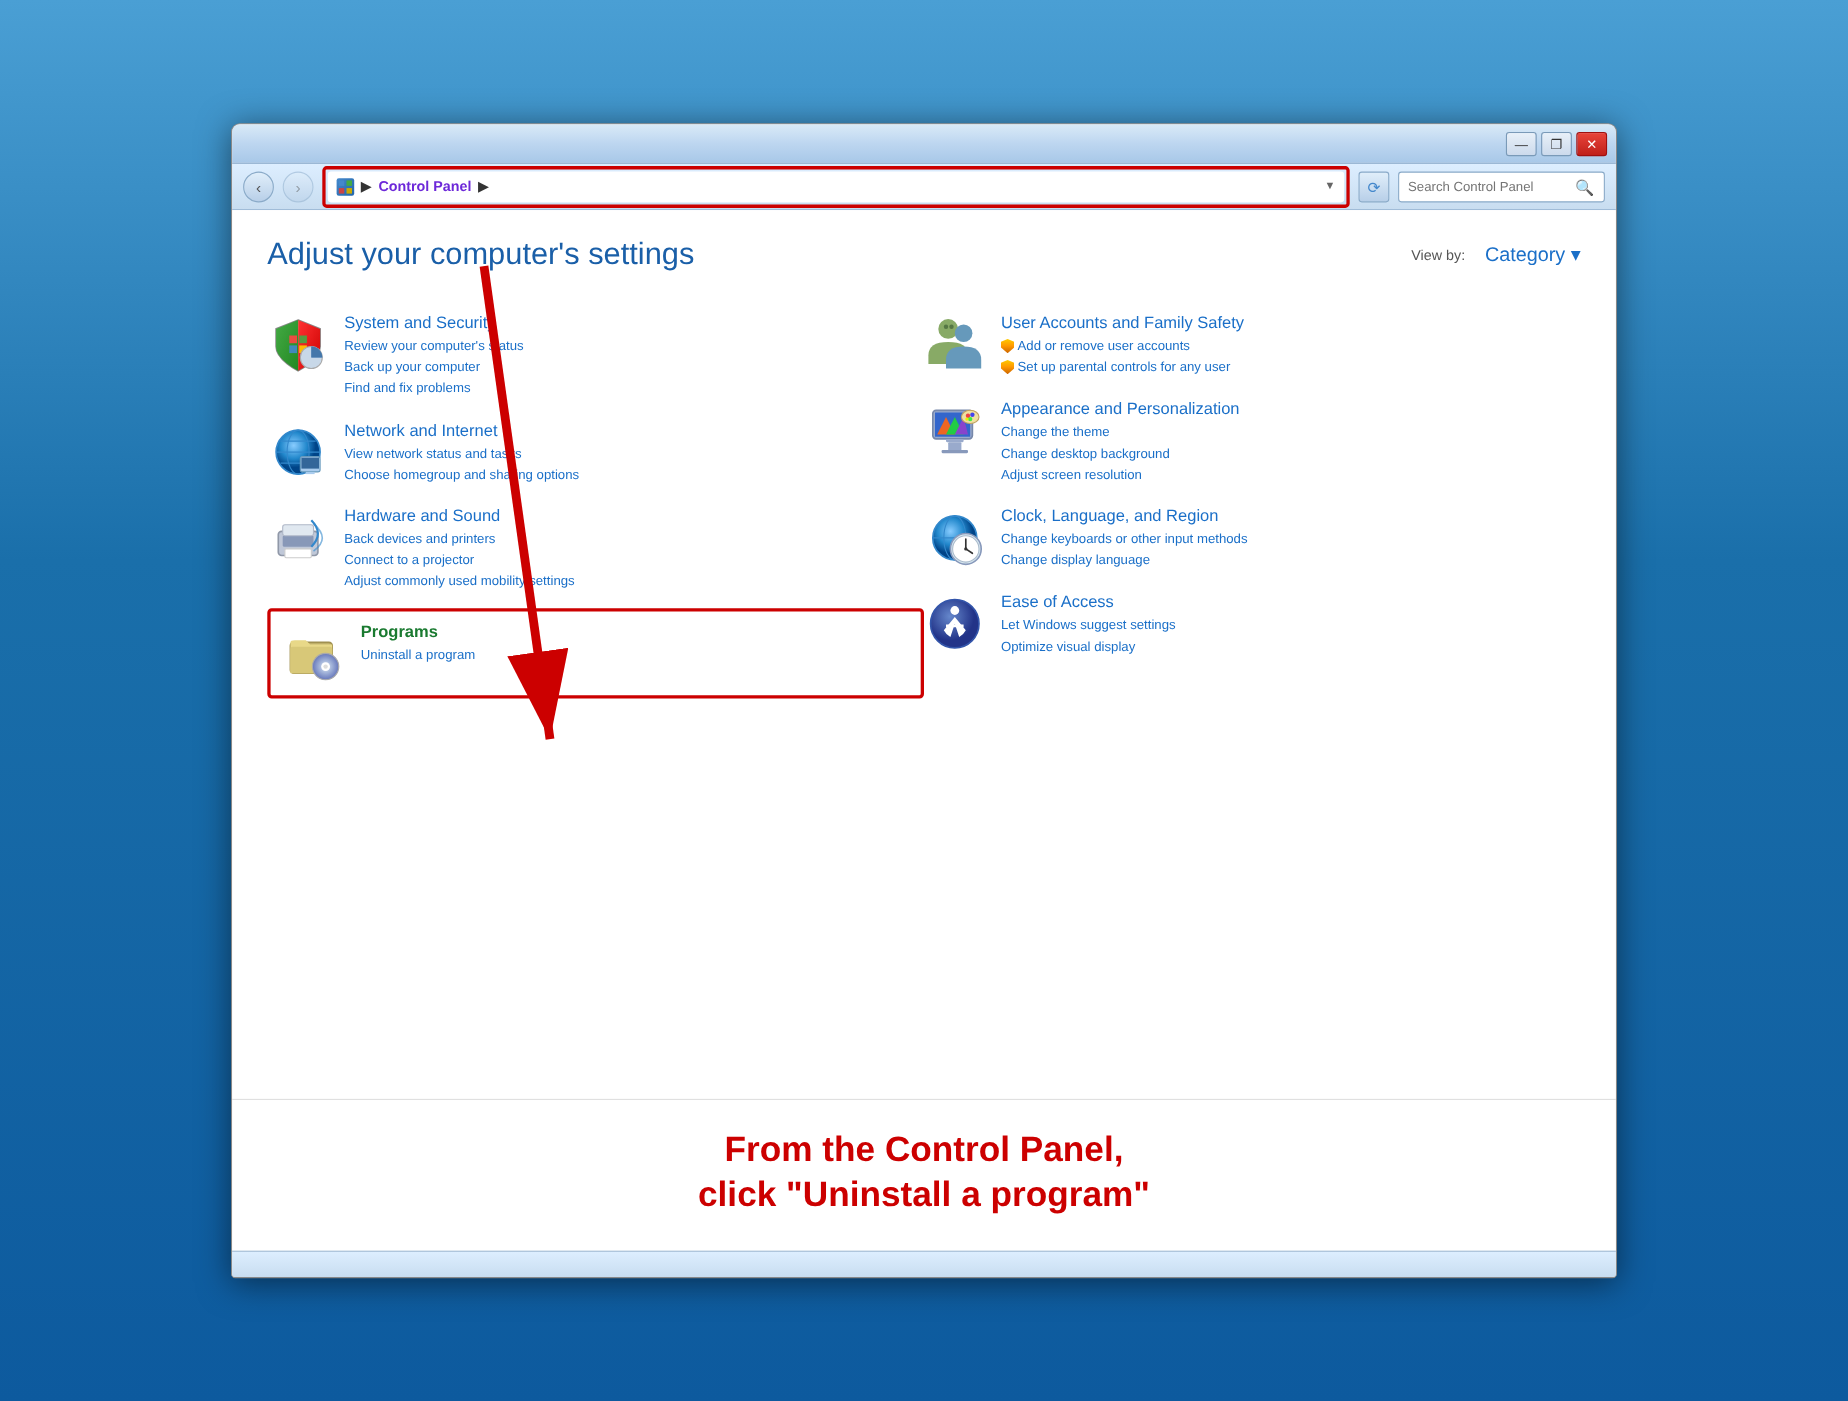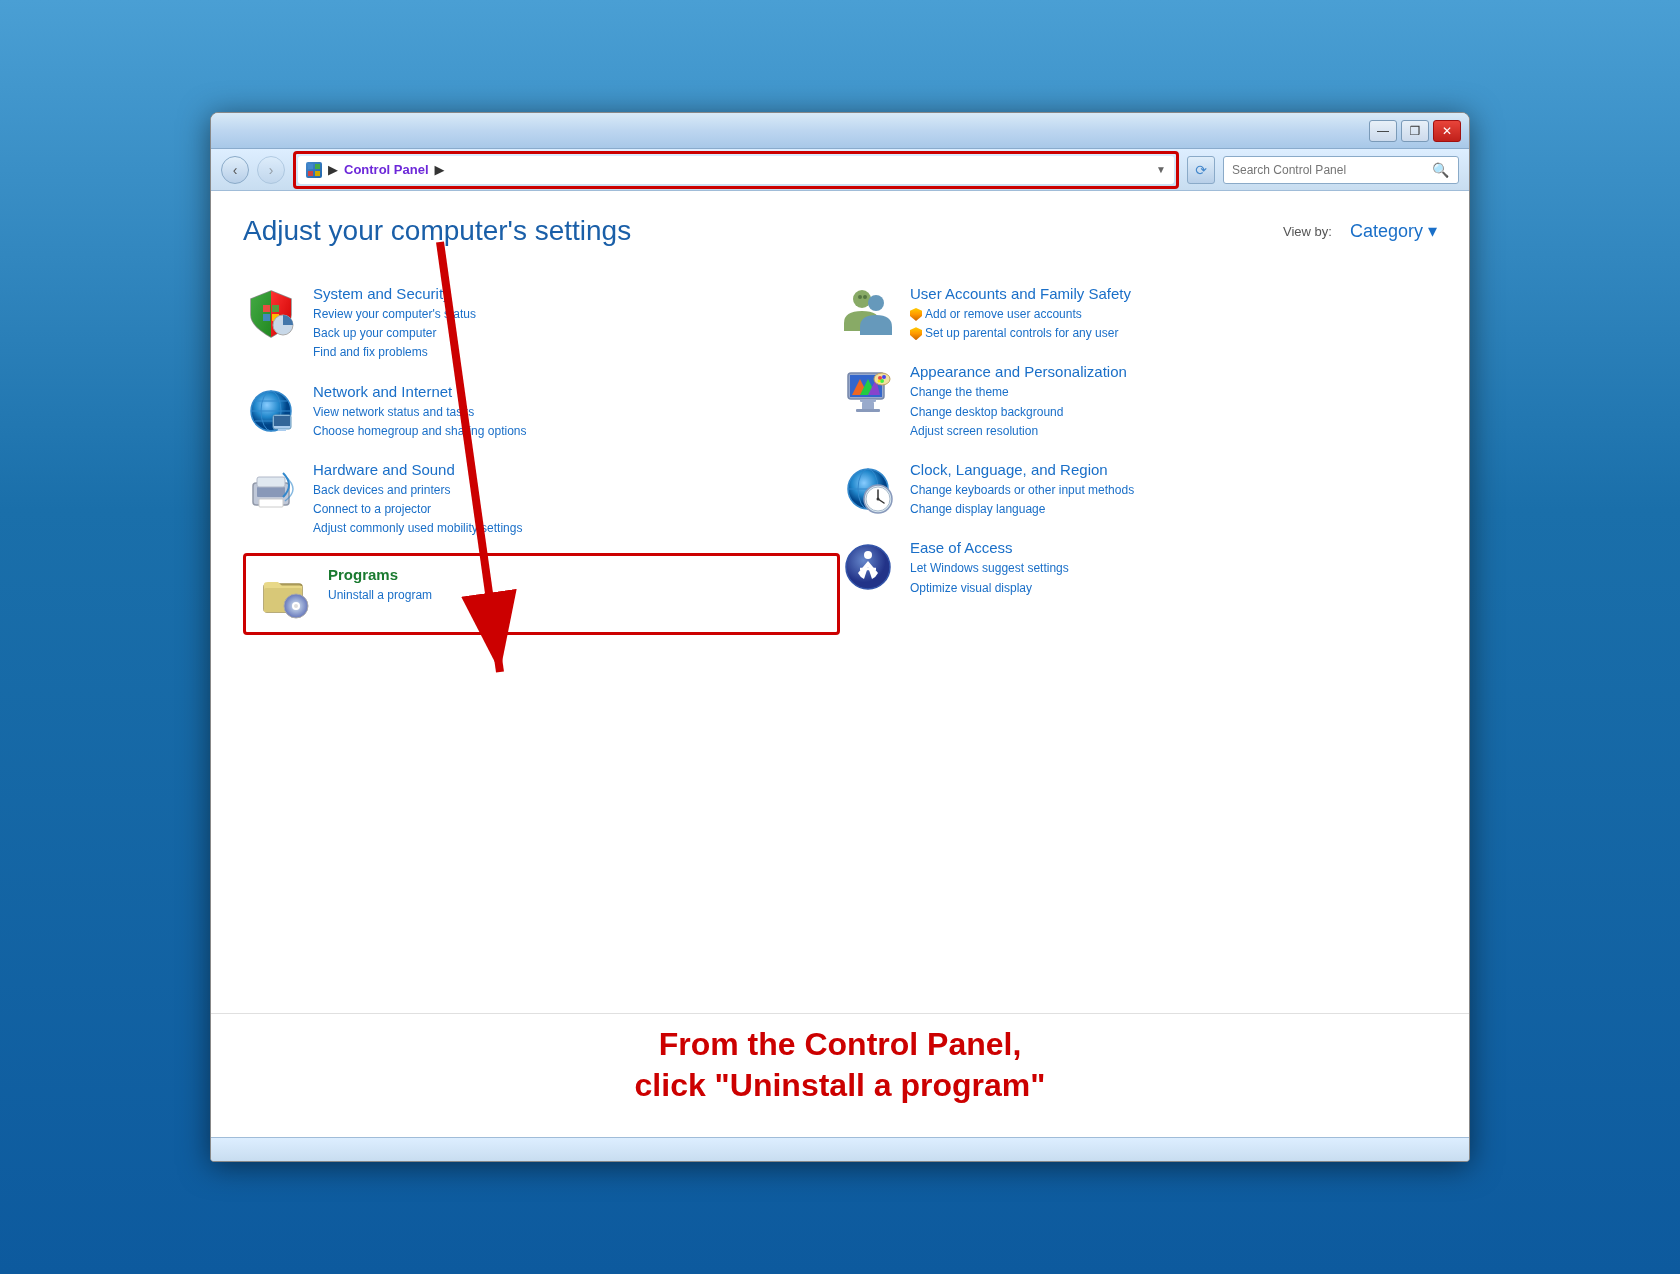--- a/index.html
+++ b/index.html
@@ -115,21 +115,21 @@
       border: 1px solid #8aaac8;
       border-radius: 3px;
       display: flex;
       align-items: center;
       justify-content: center;
       font-size: 14px;
       color: #4488cc;
       cursor: pointer;
     }
     .search-box {
-      width: 236px;
+      width: 188px;
       height: 28px;
       background: white;
       border: 1px solid #8aaac8;
       border-radius: 3px;
       display: flex;
       align-items: center;
       padding: 0 8px;
       gap: 4px;
     }
     .search-box input {
@@ -217,21 +217,21 @@
     .annotation-text {
       font-size: 32px;
       font-weight: bold;
       color: #cc0000;
       line-height: 1.3;
       font-style: normal;
     }
 
     .bottom-section {
       background: white;
-      padding: 10px 32px 30px;
+      padding: 24px 32px 30px;
       border-top: 1px solid #e0e0e0;
       text-align: center;
     }
 
     .status-bar {
       height: 24px;
       background: linear-gradient(180deg, #ddeeff 0%, #c8ddf0 100%);
       border-top: 1px solid #a0bcd8;
       flex-shrink: 0;
     }

